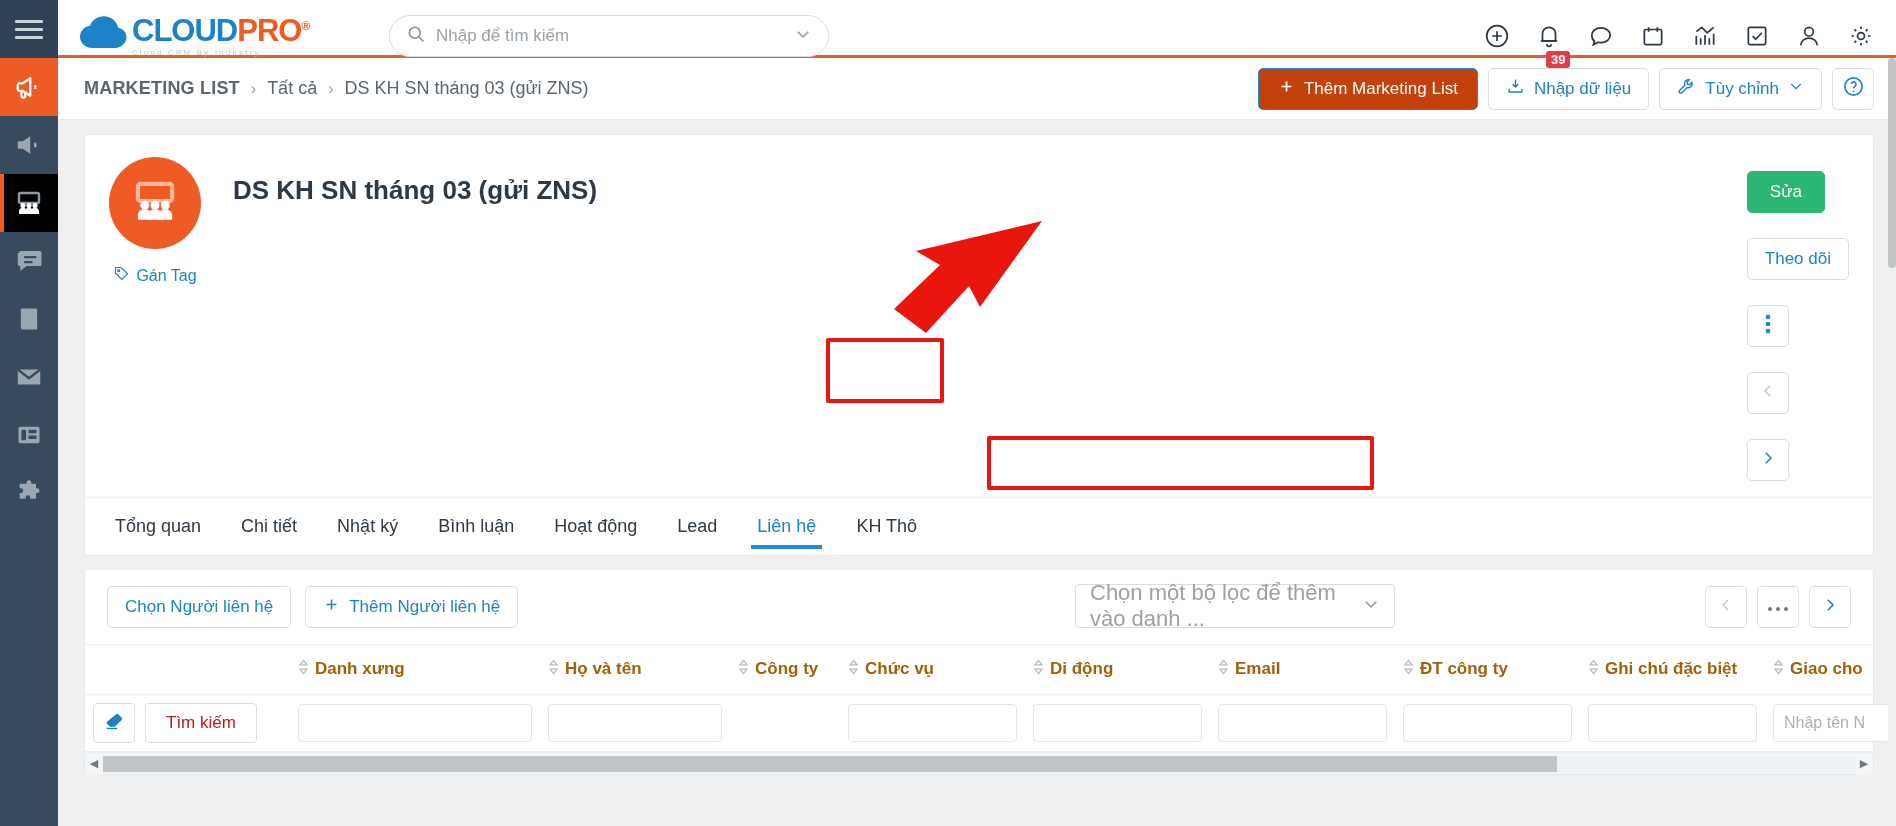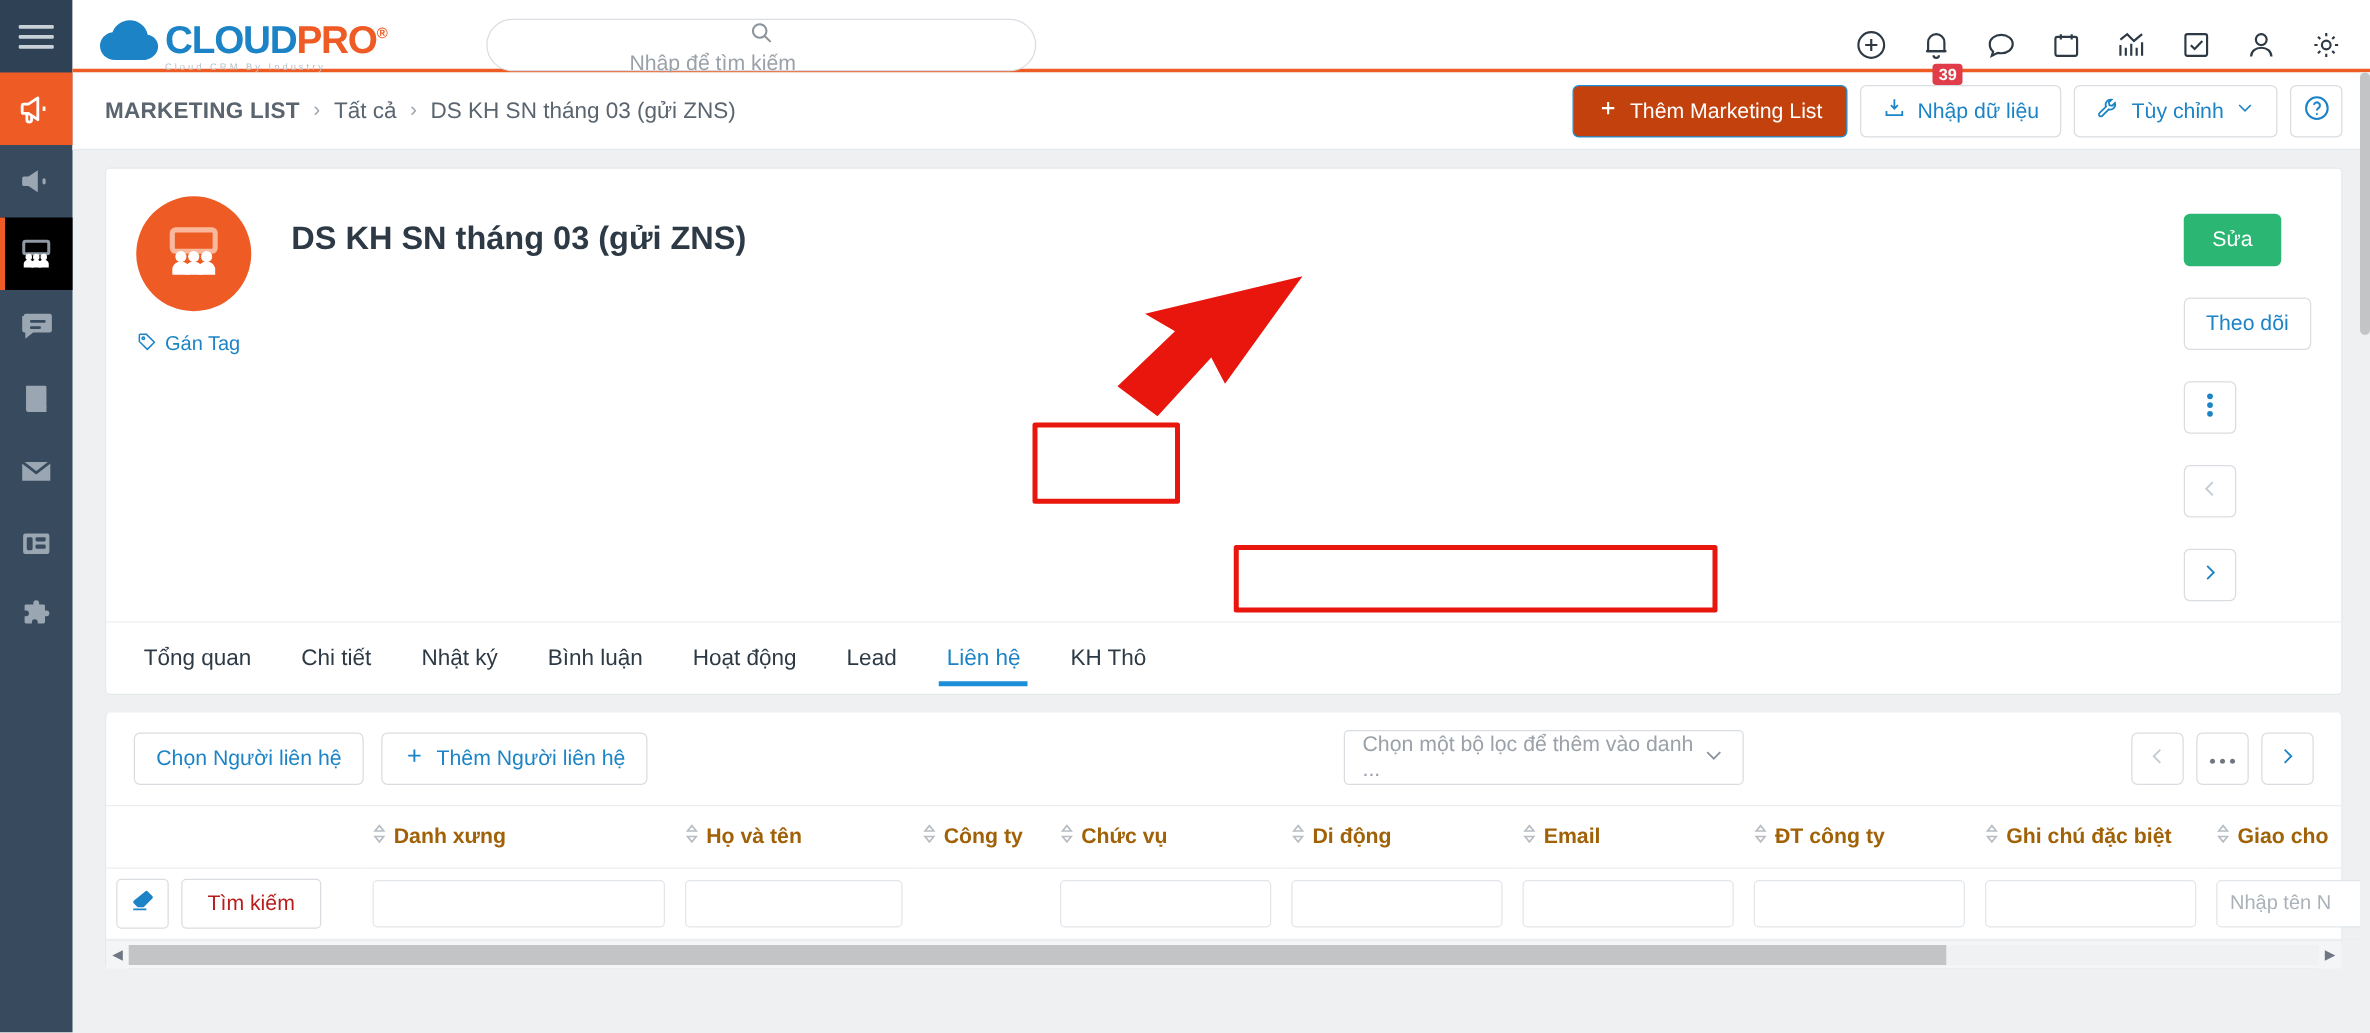--- a/index.html
+++ b/index.html
@@ -44,21 +44,21 @@
   .logo { display: flex; align-items: flex-end; margin-left: 8px; width: 215px; }
   .logo-txt { font-size: 31px; font-weight: bold; letter-spacing: -1px; line-height: 1; }
   .logo-cloud { color: #1c84c6; }
   .logo-pro { color: #ef5b25; }
   .logo-sub { font-size: 7.5px; color: #b9c0c6; letter-spacing: 2.4px; margin-top:2px; }
   .cloudglyph { margin-right: -6px; margin-bottom: 1px; }
 
   .searchwrap { flex: 0 0 auto; margin-left: 96px; }
   .searchbox {
     width: 440px; height: 42px; border: 1px solid #d9dde1; border-radius: 22px;
-    display: flex; align-items: center; padding: 0 16px; background: #fff; flex-direction: column;
+    display: flex; align-items: center; padding: 0 16px; background: #fff;
   }
   .searchbox input {
     border: none; outline: none; flex: 1 1 auto; font-size: 17px; color: #555;
     font-family: "Liberation Sans", sans-serif; margin-left: 10px; background: transparent;
   }
   .searchbox input::placeholder { color: #9aa1a8; }
 
   .topicons { margin-left: auto; display: flex; align-items: center; gap: 26px; }
   .topicon { position: relative; cursor: pointer; line-height: 0; }
   .badge {
@@ -89,21 +89,21 @@
 
   
   .content { flex: 1 1 auto; padding: 14px 22px 0 26px; overflow: hidden; }
   .card { background: #fff; border: 1px solid #e6e9ec; border-radius: 4px; }
 
   .hero { display: flex; padding: 22px 24px 16px 24px; position: relative; }
   .avatar {
     width: 92px; height: 92px; border-radius: 50%; background: #ef5b25;
     display: flex; align-items: center; justify-content: center; flex: 0 0 92px;
   }
-  .heroleft { display: flex; flex-direction: column; align-items: flex-start; }
+  .heroleft { display: flex; flex-direction: column; align-items: center; }
   .tag-link {
     margin-top: 16px; font-size: 16px; color: #1c84c6; display: flex; align-items: center;
     gap: 6px; cursor: pointer;
   }
   .herotitle { margin-left: 32px; font-size: 26px; font-weight: bold; color: #2d3a45; padding-top: 18px; }
   .heroactions { margin-left: auto; display: flex; align-items: flex-start; gap: 25px; padding-top: 14px; flex-direction: column; }
   .btn-green { background: #2bb673; border-color: #2bb673; color: #fff; padding: 0 22px; }
   .btn-muted { color: #c3ccd4; }
 
   .tabsrow {
@@ -117,21 +117,21 @@
   .tab.active { color: #1c84c6; }
   .tab.active:after {
     content: ""; position: absolute; left: 14px; right: 14px; bottom: 6px; height: 4px; background: #1c8fd8;
   }
 
   
   .toolbar { display: flex; align-items: flex-start; padding: 16px 22px; gap: 14px; position: relative; }
   .filterwrap { position: absolute; left: 990px; top: 14px; }
   .filterselect {
     width: 320px; height: 44px; border: 1px solid #d9dde1; border-radius: 4px; background: #fff;
-    display: flex; align-items: center; padding: 0 14px; font-size: 17px; color: #9aa1a8; cursor: pointer;
+    display: flex; align-items: center; padding: 0 14px; font-size: 22px; color: #9aa1a8; cursor: pointer;
   }
   .filterselect .chev { margin-left: auto; }
   .toolbar-right { margin-left: auto; display: flex; align-items: center; gap: 10px; }
 
   
   .tablewrap { border-top: 1px solid #eceff1; position: relative; }
   table { border-collapse: collapse; width: 1936px; table-layout: fixed; }
   th {
     text-align: left; font-size: 17px; color: #a16207; font-weight: bold;
     padding: 14px 8px; border-bottom: 1px solid #eceff1; white-space: nowrap;

